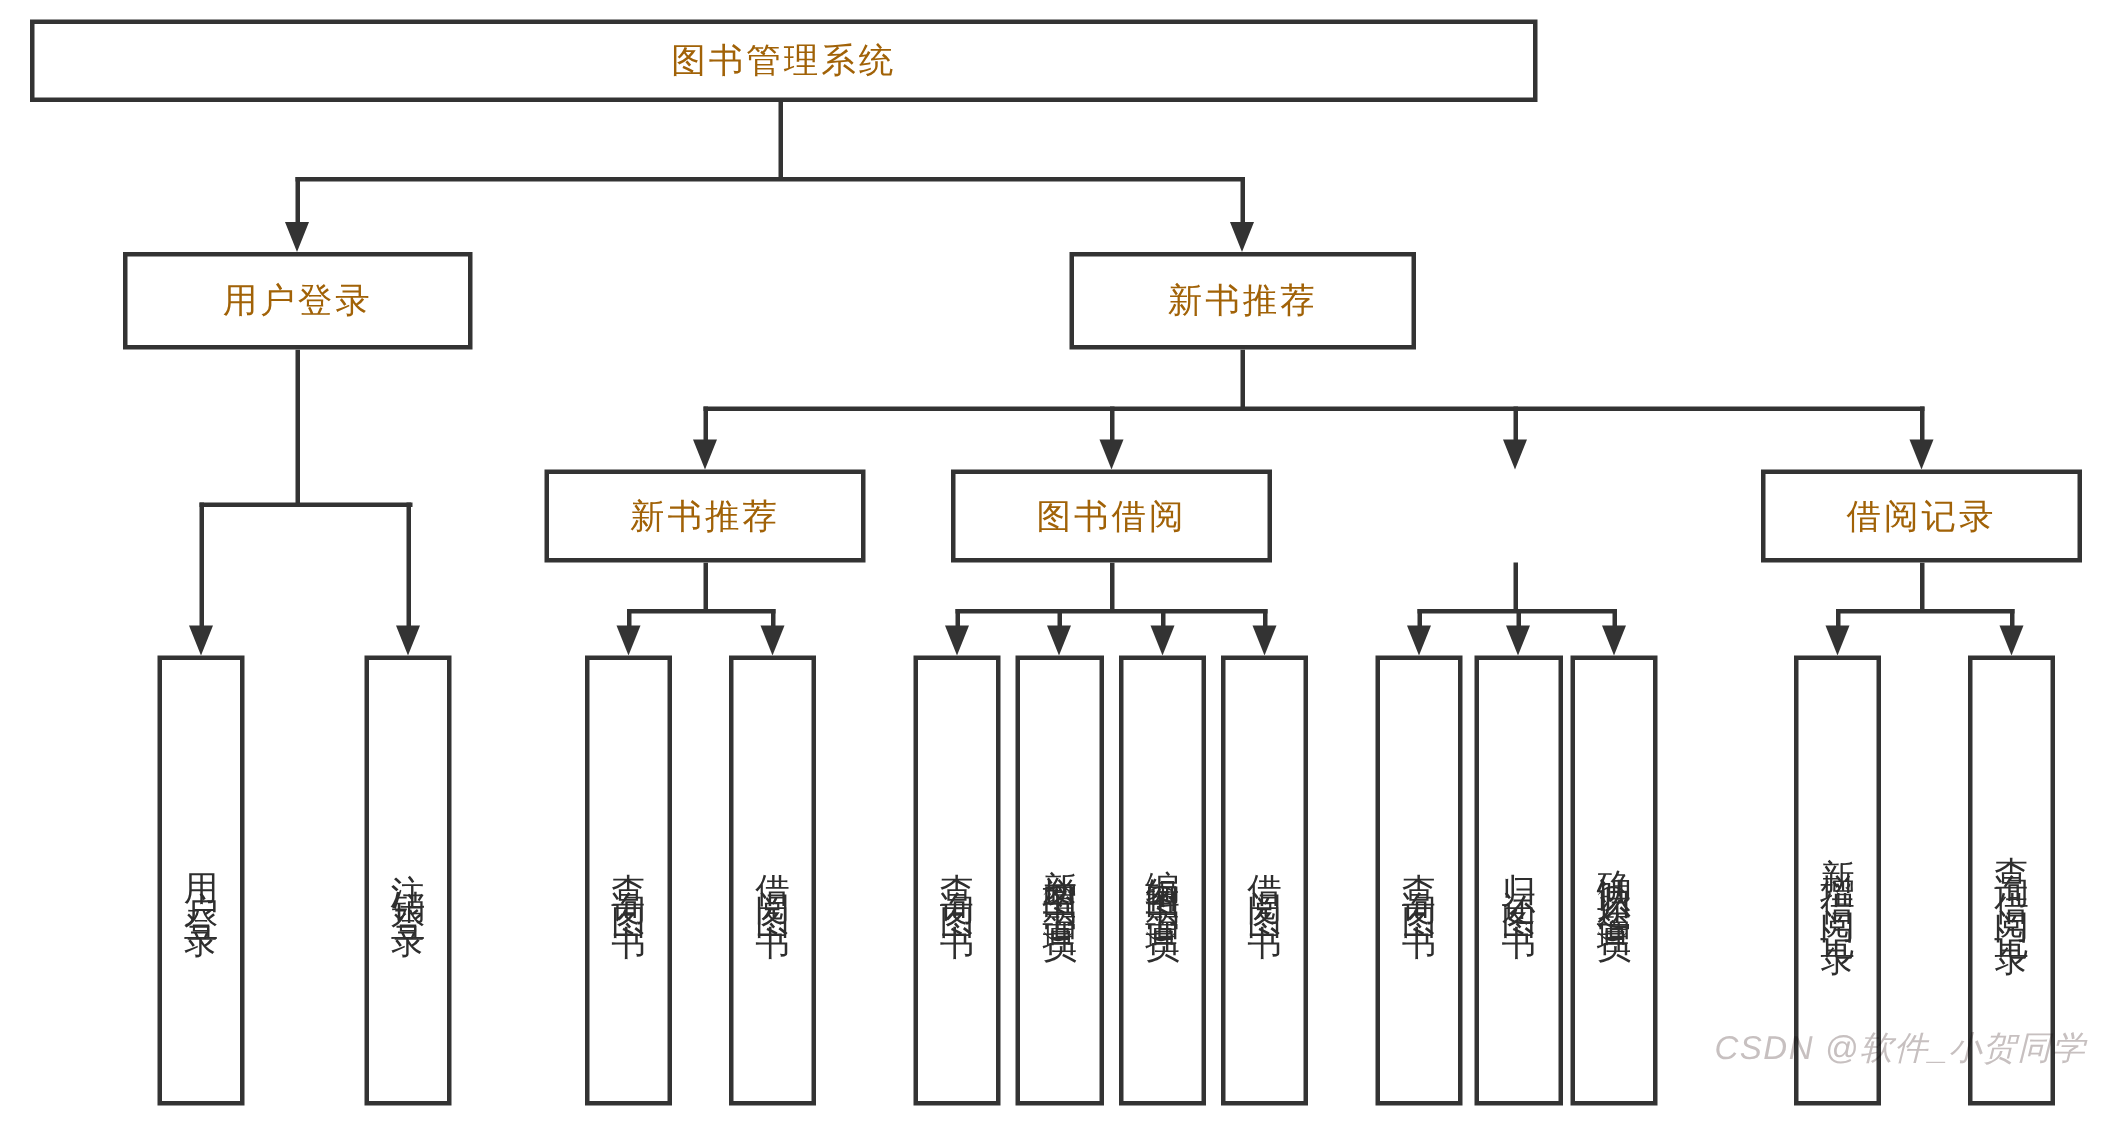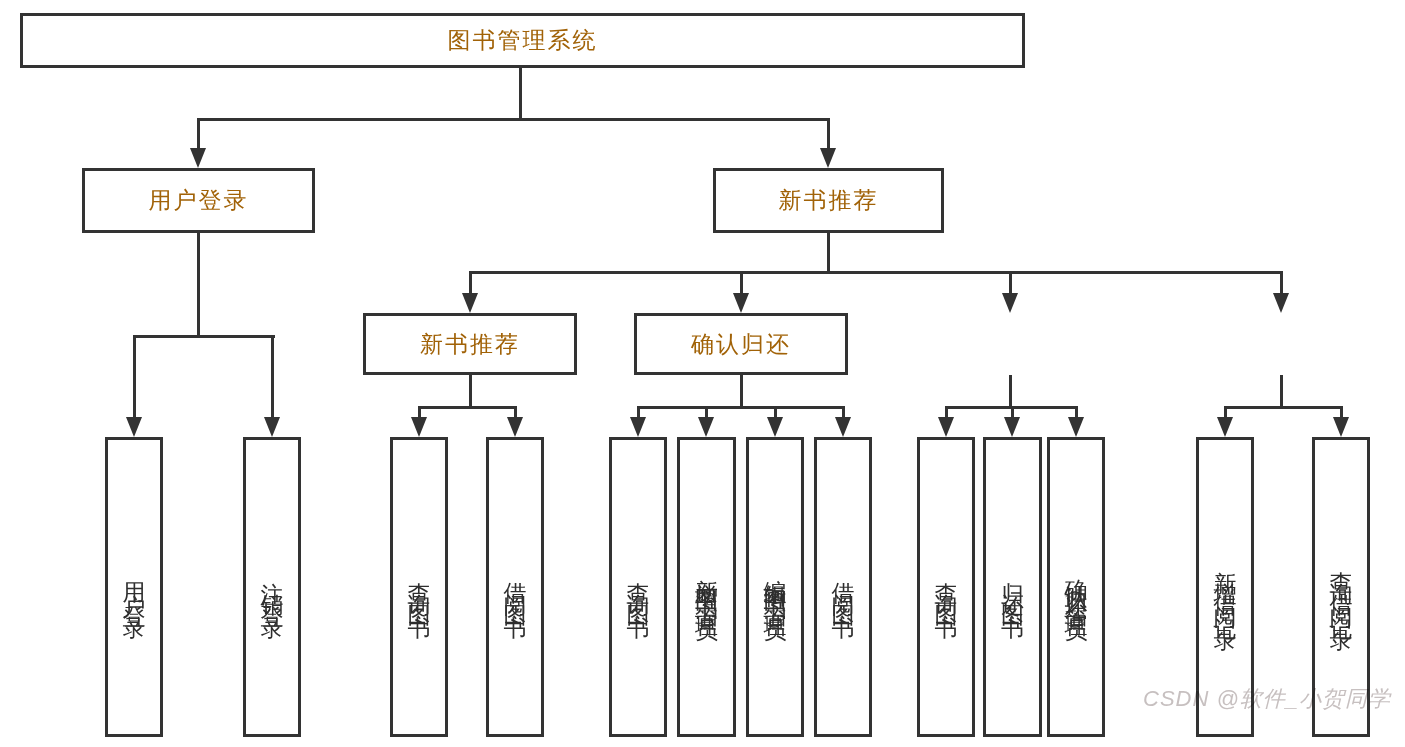--- a/index.html
+++ b/index.html
@@ -106,21 +106,24 @@
   <div class="arrow" style="left:733px; top:293px;"></div>
   <div class="vline" style="left:1009px; top:271px; height:26px;"></div>
   <div class="arrow" style="left:1002px; top:293px;"></div>
   <div class="vline" style="left:1280px; top:271px; height:26px;"></div>
   <div class="arrow" style="left:1273px; top:293px;"></div>
 
   <div class="node" style="left:363px; top:313px; width:214px; height:62px;">
     <span>新书推荐</span>
   </div>
   <div class="node" style="left:634px; top:313px; width:214px; height:62px;">
-    <span>确认归还</span>
+    <span>图书借阅</span>
+  </div>
+  <div class="node" style="left:1174px; top:313px; width:214px; height:62px;">
+    <span>借阅记录</span>
   </div>
 
   <div class="vline" style="left:469px; top:375px; height:33px;"></div>
   <div class="hline" style="left:418px; top:406px; width:99px;"></div>
   <div class="vline" style="left:418px; top:406px; height:13px;"></div>
   <div class="arrow" style="left:411px; top:417px;"></div>
   <div class="vline" style="left:514px; top:406px; height:13px;"></div>
   <div class="arrow" style="left:507px; top:417px;"></div>
 
   <div class="vline" style="left:740px; top:375px; height:33px;"></div>

